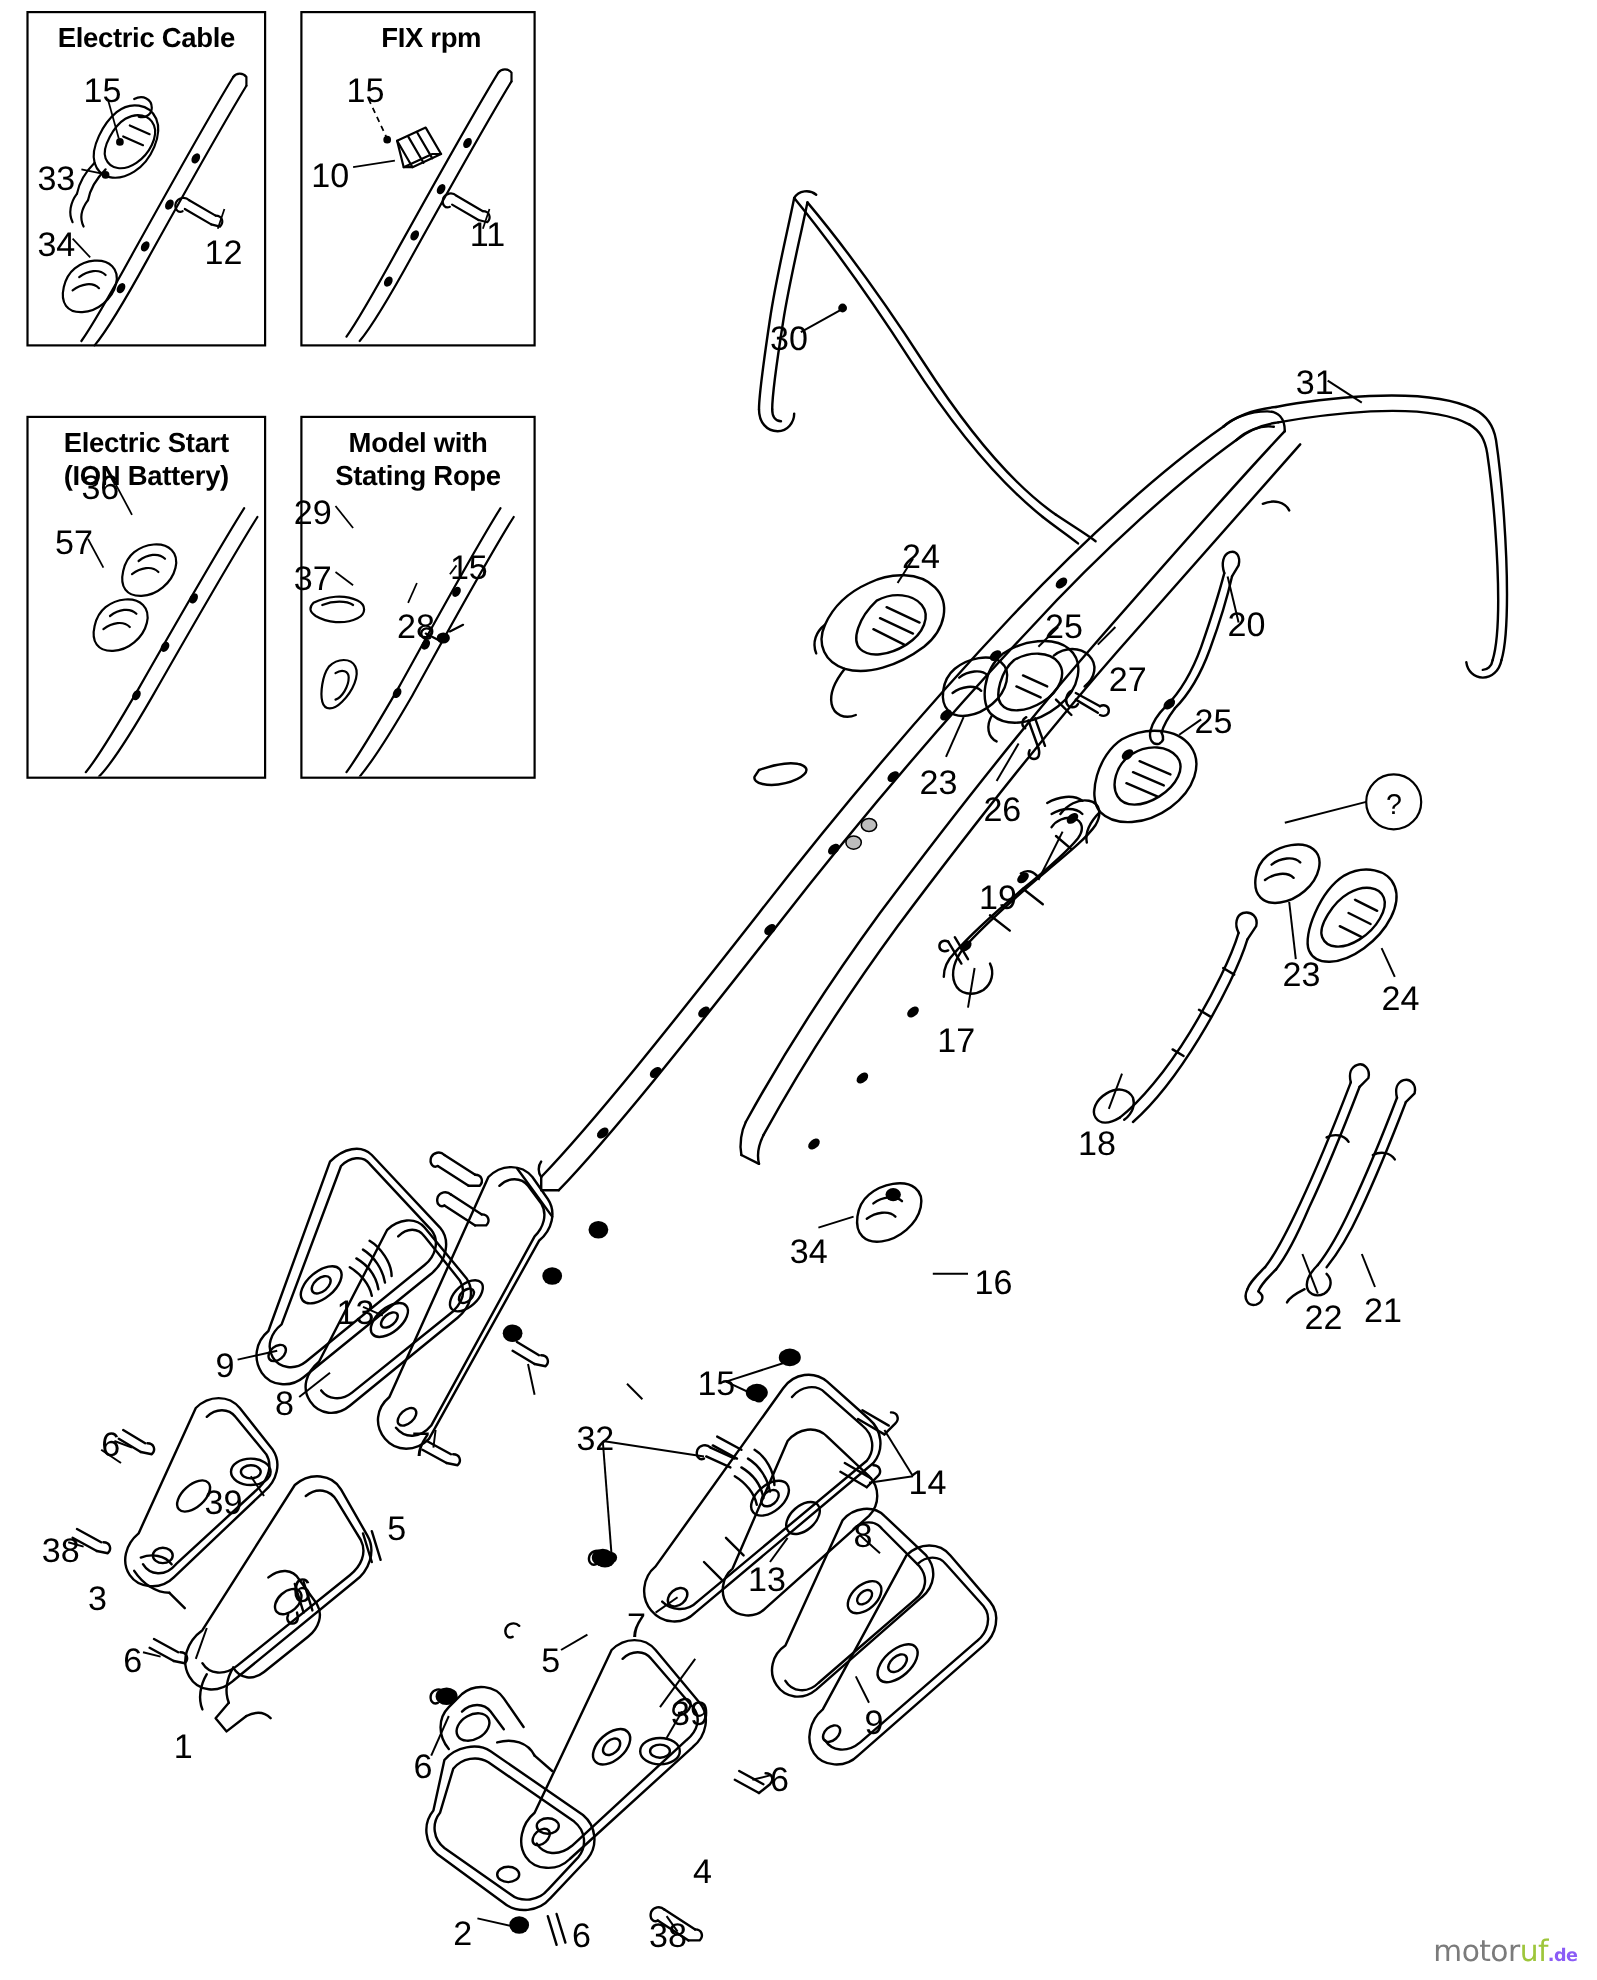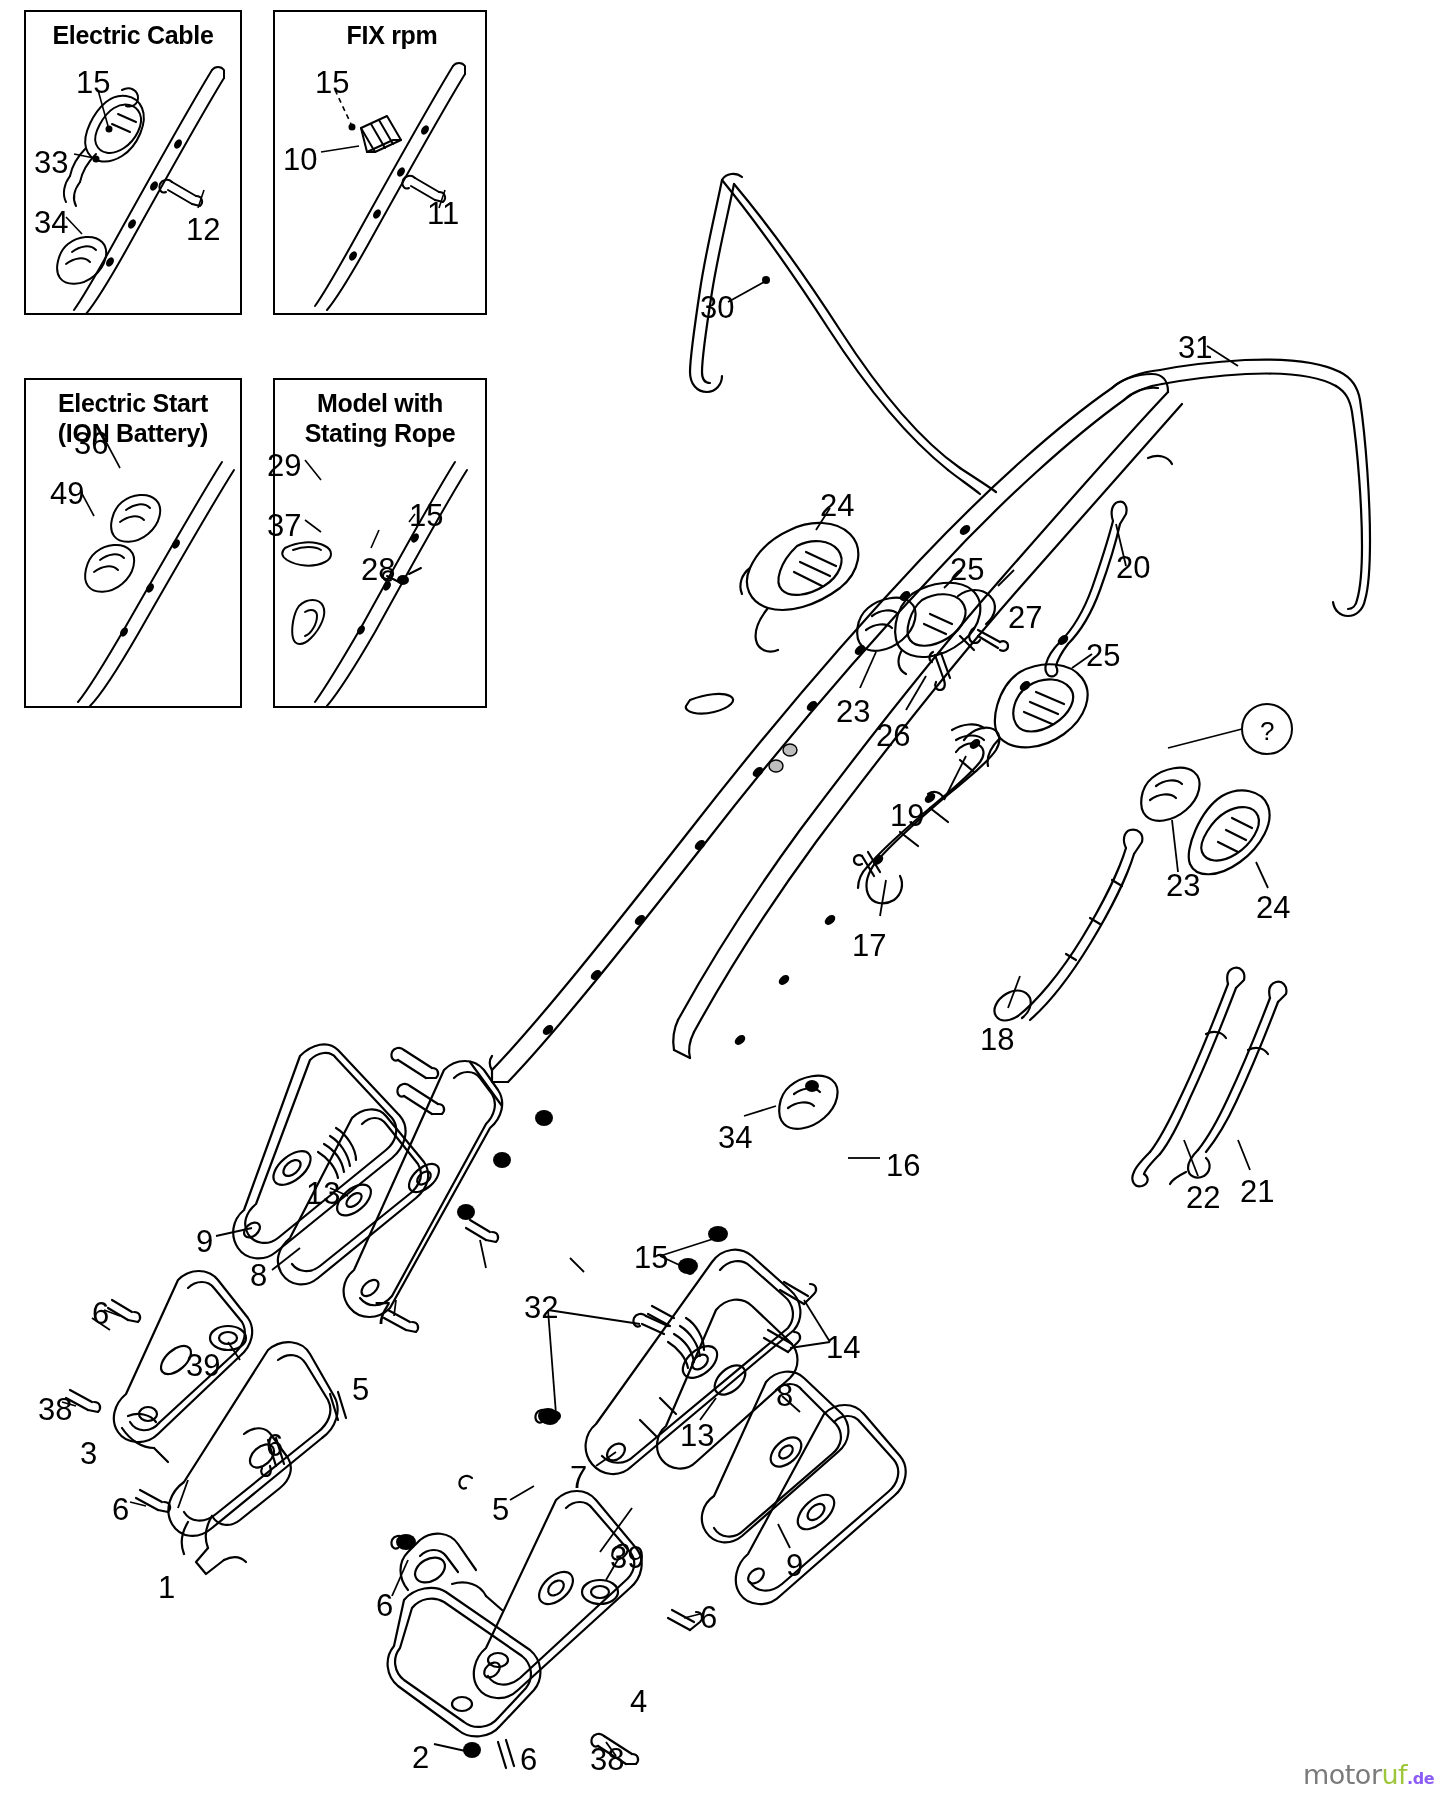--- a/index.html
+++ b/index.html
@@ -567,21 +567,21 @@
       <path d="M96,46 C106,38 122,36 130,44 C138,52 134,68 122,78 C110,88 94,88 88,80 C82,72 86,54 96,46 Z"></path>
       <path d="M100,54 C108,48 118,46 124,52"></path>
       <path d="M94,66 C102,60 112,58 118,64"></path>
 
       <path d="M70,96 C80,88 96,86 104,94 C112,102 108,118 96,128 C84,138 68,138 62,130 C56,122 60,104 70,96 Z"></path>
       <path d="M74,104 C82,98 92,96 98,102"></path>
       <path d="M68,116 C76,110 86,108 92,114"></path>
     </g>
   </svg>
   <div class="callout" style="left:48px; top:46px;">36</div>
-  <div class="callout" style="left:24px; top:96px;">49</div>
+  <div class="callout" style="left:24px; top:96px;">57</div>
   <svg width="218" height="330" style="position:absolute;left:0;top:0;pointer-events:none;">
     <g stroke="#000" stroke-width="1.6" fill="none">
       <path d="M78,58 L94,88"></path>
       <path d="M54,110 L68,136"></path>
     </g>
   </svg>
 </div>
 
 <div class="inset-box" style="left:273px; top:378px; width:214px; height:330px;">
   <div class="inset-title" style="top:8px;">Model with</div>
@@ -686,21 +686,21 @@
   <path d="M1242,729 L1168,748" stroke="#000" stroke-width="1.8" fill="none"></path>
 </svg>
 
 <div class="callout" style="left:700px; top:290px;">30</div>
 <div class="callout" style="left:1178px; top:330px;">31</div>
 <div class="callout" style="left:820px; top:488px;">24</div>
 <div class="callout" style="left:950px; top:552px;">25</div>
 <div class="callout" style="left:1008px; top:600px;">27</div>
 <div class="callout" style="left:1116px; top:550px;">20</div>
 <div class="callout" style="left:836px; top:694px;">23</div>
-<div class="callout" style="left:876px; top:718px;text-align:right;">26</div>
+<div class="callout" style="left:894px; top:718px;text-align:right;">26</div>
 <div class="callout" style="left:1086px; top:638px;">25</div>
 <div class="callout" style="left:890px; top:798px;">19</div>
 <div class="callout" style="left:852px; top:928px;">17</div>
 <div class="callout" style="left:980px; top:1022px;">18</div>
 <div class="callout" style="left:1166px; top:868px;">23</div>
 <div class="callout" style="left:1256px; top:890px;">24</div>
 <div class="callout" style="left:1260px; top:716px; font-size:26px;">?</div>
 <div class="callout" style="left:1186px; top:1180px;">22</div>
 <div class="callout" style="left:1240px; top:1174px;">21</div>
 <div class="callout" style="left:718px; top:1120px;">34</div>

